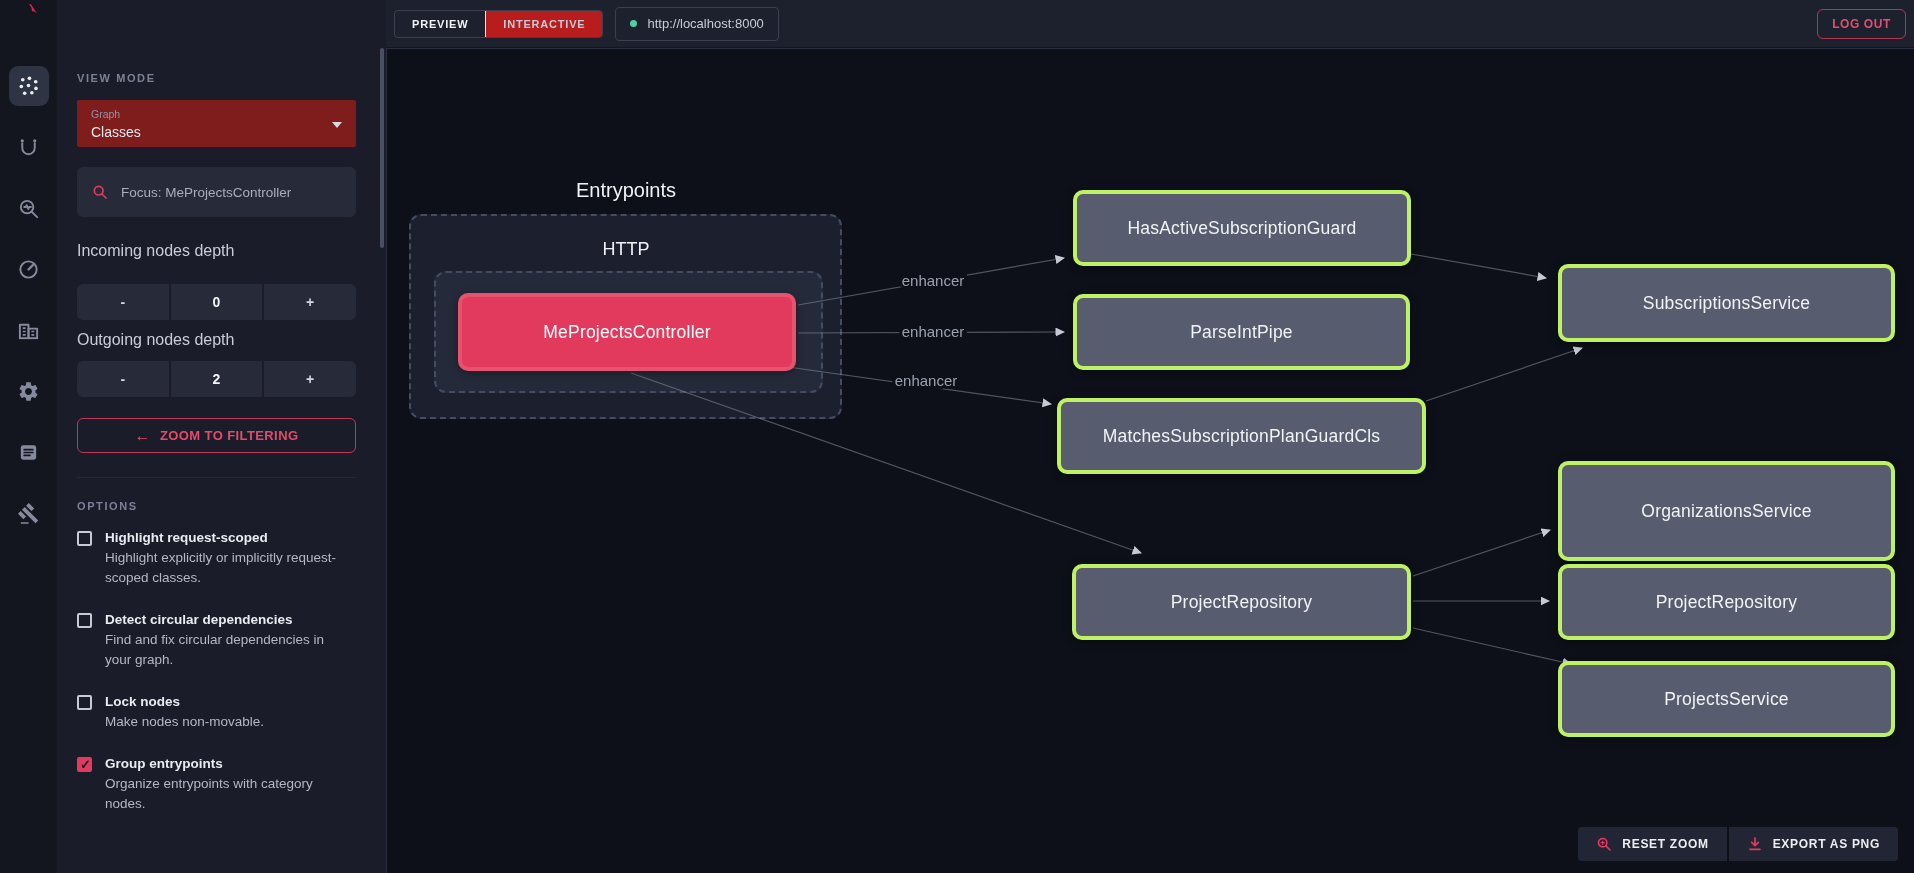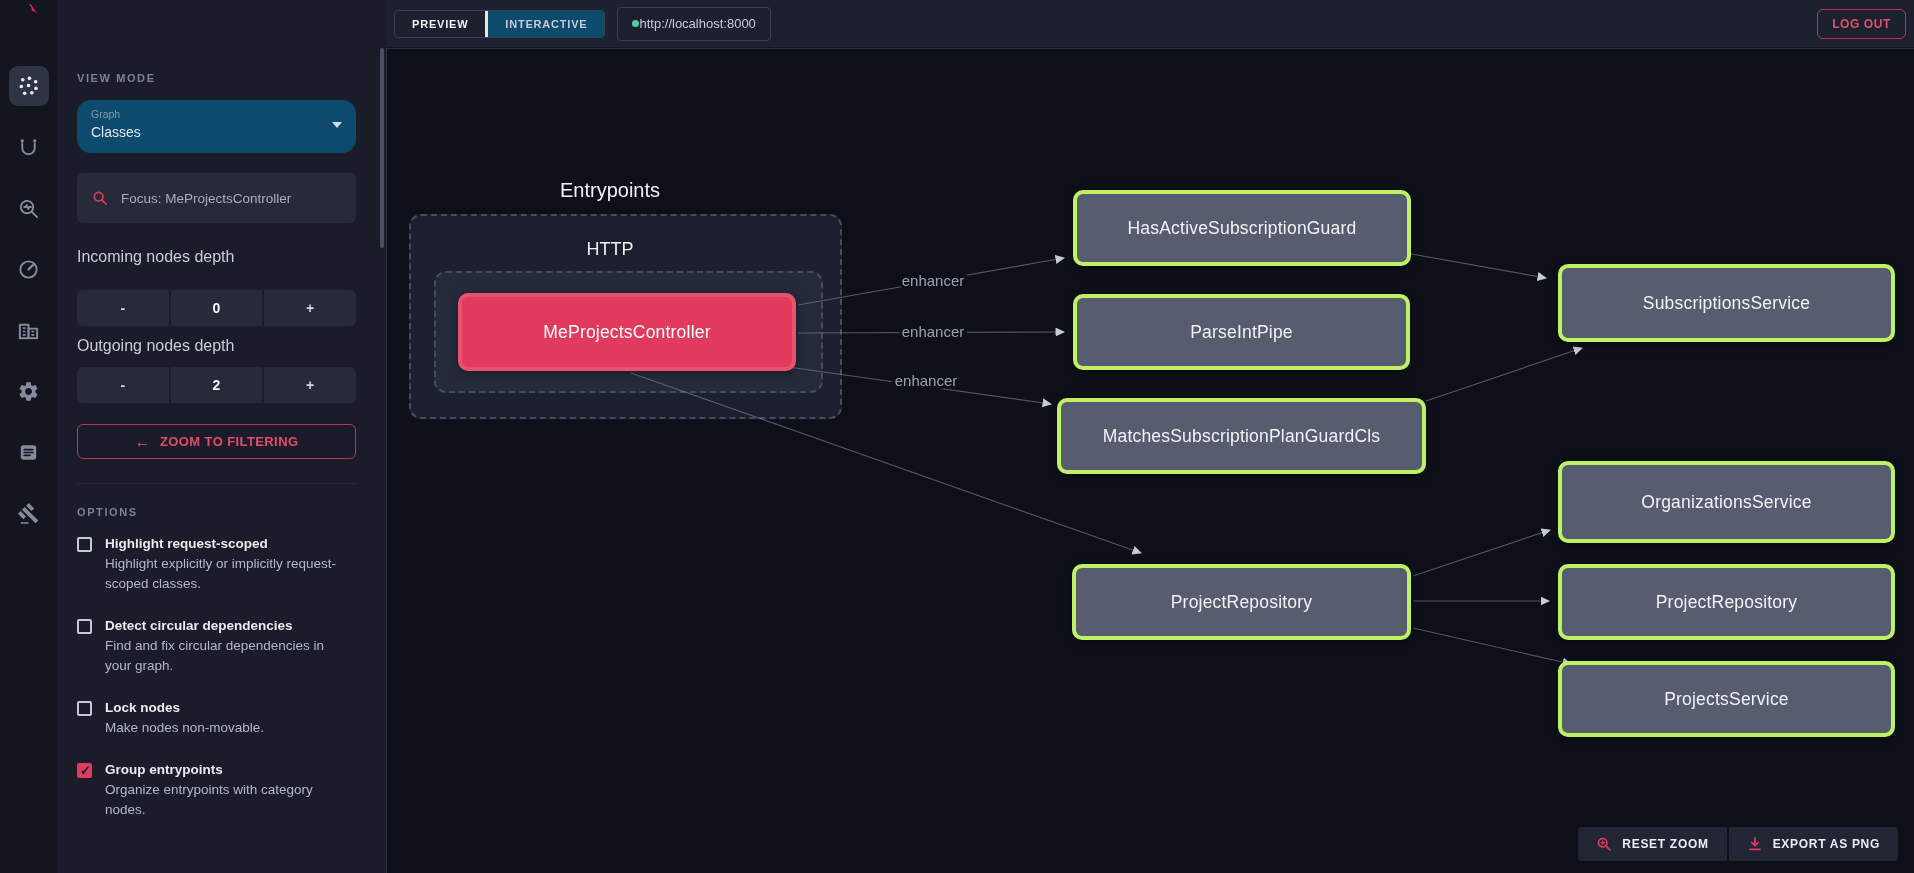--- a/index.html
+++ b/index.html
@@ -12,21 +12,21 @@
   .rail-items { position:absolute; left:0; top:66px; width:57px; display:flex; flex-direction:column; align-items:center; gap:21px; }
   .rail-btn { width:40px; height:40px; border-radius:9px; display:flex; align-items:center; justify-content:center; color:#858a9d; }
   .rail-btn svg { width:23px; height:23px; }
   .rail-btn.active { background:#2e3444; color:#eceef4; }
 
   
   .sidebar { position:absolute; left:57px; top:0; width:329px; height:873px; background:#1a1d29; z-index:20;
     padding:72px 30px 0 20px; color:#c9cdd7; }
   .scroll-thumb { position:absolute; right:2px; top:48px; width:4px; height:200px; background:#4a5062; border-radius:2px; }
   .side-h { font-size:11px; font-weight:bold; letter-spacing:1.6px; color:#7c8195; margin-bottom:16px; }
-  .select-box { position:relative; background:#0c4a6e; border-radius:14px; height:53px; padding:8px 14px; margin-bottom:20px; cursor:pointer; }
+  .select-box { position:relative; background:#7f1d1d; border-radius:2px; height:47px; padding:8px 14px; margin-bottom:20px; cursor:pointer; }
   .select-label { display:block; font-size:10.5px; color:#8f94a6; margin-bottom:4px; }
   .select-value { display:block; font-size:14px; color:#e4e7ee; }
   .caret { position:absolute; right:14px; top:22px; width:0; height:0; border-left:5px solid transparent; border-right:5px solid transparent; border-top:6px solid #d7dae2; }
   .helper { font-size:13.5px; line-height:20px; color:#c6cad4; margin-bottom:24px; }
   .focus-box { display:flex; align-items:center; gap:13px; background:#262a39; border-radius:6px; height:50px; padding:0 15px; margin-bottom:25px; }
   .focus-box svg { width:16px; height:16px; flex:0 0 auto; }
   .focus-text { font-size:13.5px; color:#a9aeba; }
   .depth-label { font-size:16px; color:#c9cdd7; margin-bottom:12px; }
   .depth-label.first { margin-bottom:24px; }
   .stepper { display:flex; gap:2px; height:36px; margin-bottom:11px; }
@@ -45,34 +45,34 @@
   .cb.checked { border-color:#e03a5e; background:#e03a5e; }
   .cb.checked::after { content:"✓"; position:absolute; left:1px; top:-2px; font-size:13px; font-weight:bold; color:#1a1d29; }
   .opt-title { display:block; font-size:13.5px; font-weight:bold; color:#e9ebf1; line-height:20px; }
   .opt-desc { display:block; font-size:13.5px; color:#b4b8c4; line-height:20px; width:238px; }
 
   
   .topbar { position:absolute; left:386px; top:0; right:0; height:47px; background:#1d212e; z-index:25;
     display:flex; align-items:center; padding:0 8px; }
   .tabs { display:flex; height:28px; border:1px solid #3a4050; border-radius:4px; overflow:hidden; }
   .tab { padding:0 17px; display:flex; align-items:center; font-size:11px; font-weight:bold; letter-spacing:.8px; color:#f0f2f6; cursor:pointer; }
-  .tab.selected { background:#0c4a6e; color:#c6cbd6; border-left:3px solid #e5e5e5; }
-  .url-box { margin-left:12px; height:28px; border:1px solid #3a4050; border-radius:4px; display:flex; align-items:center; padding:16px 14px; }
+  .tab.selected { background:#b91c1c; color:#c6cbd6; border-left:1px solid #e5e5e5; }
+  .url-box { margin-left:12px; height:28px; border:1px solid #3a4050; border-radius:4px; display:flex; align-items:center; gap:10px; padding:16px 14px; }
   .url-dot { width:7px; height:7px; border-radius:50%; background:#4fd1a5; }
   .url-text { font-size:13px; color:#c7ccd6; }
   .logout { margin-left:auto; height:30px; padding:0 14px; border:1px solid rgba(224,58,94,.8); border-radius:6px; background:transparent;
     color:#e0506e; font-size:12px; font-weight:bold; letter-spacing:.6px; cursor:pointer; font-family:inherit; }
 
   
   .canvas { position:absolute; left:386px; top:48px; width:1528px; height:825px; background:#0e1019;
     border-top:1px solid #2a2f3e; border-left:1px solid #2a2f3e; z-index:10; }
   .group { position:absolute; border:2px dashed #454c62; border-radius:12px; }
   .group.outer { left:22px; top:165px; width:433px; height:205px; background:#1b1f2e; }
   .group.inner { left:47px; top:222px; width:389px; height:122px; background:#252a3a; }
-  .glabel { position:absolute; color:#f0f2f7; text-align:center; width:240px; left:103px; }
+  .glabel { position:absolute; color:#f0f2f7; text-align:center; width:240px; left:119px; }
   .glabel.entry { top:130px; font-size:20px; }
   .glabel.http { top:190px; font-size:18px; }
   .edges { position:absolute; left:0; top:0; }
   .edge-label text { font-size:15px; fill:#9aa1ad; text-anchor:middle;
     paint-order:stroke; stroke:#0e1019; stroke-width:6px; }
   .node { position:absolute; display:flex; align-items:center; justify-content:center;
     background:#575c6f; border:4px solid #bef264; border-radius:10px; color:#f2f3f7; font-size:17.5px; letter-spacing:.2px;
     box-shadow:0 2px 8px rgba(0,0,0,.35); cursor:grab; }
   .node.focused { background:#e13a5d; border-color:#e8526f; color:#ffffff; }
 
@@ -268,21 +268,21 @@
       <text x="539" y="337">enhancer</text>
     </g>
   </svg>
 
   <div class="node focused" style="left:71px; top:244px; width:338px; height:78px;">MeProjectsController</div>
   <div class="node" style="left:686px; top:141px; width:338px; height:76px;">HasActiveSubscriptionGuard</div>
   <div class="node" style="left:686px; top:245px; width:337px; height:76px;">ParseIntPipe</div>
   <div class="node" style="left:670px; top:349px; width:369px; height:76px;">MatchesSubscriptionPlanGuardCls</div>
   <div class="node" style="left:685px; top:515px; width:339px; height:76px;">ProjectRepository</div>
   <div class="node" style="left:1171px; top:215px; width:337px; height:78px;">SubscriptionsService</div>
-  <div class="node" style="left:1171px; top:412px; width:337px; height:82px;">OrganizationsService</div>
+  <div class="node" style="left:1171px; top:412px; width:337px; height:100px;">OrganizationsService</div>
   <div class="node" style="left:1171px; top:515px; width:337px; height:76px;">ProjectRepository</div>
   <div class="node" style="left:1171px; top:612px; width:337px; height:76px;">ProjectsService</div>
 
   <div class="canvas-actions">
     <button class="canvas-btn">
       <svg viewBox="0 0 24 24" fill="none" stroke="#e03a5e" stroke-width="2.4" stroke-linecap="round">
         <circle cx="10" cy="10" r="6.3"></circle>
           <path d="M14.8 14.8 21 21"></path>
           <path d="M7.5 10h5M10 7.5v5" stroke-width="1.8"></path>
       </svg>

